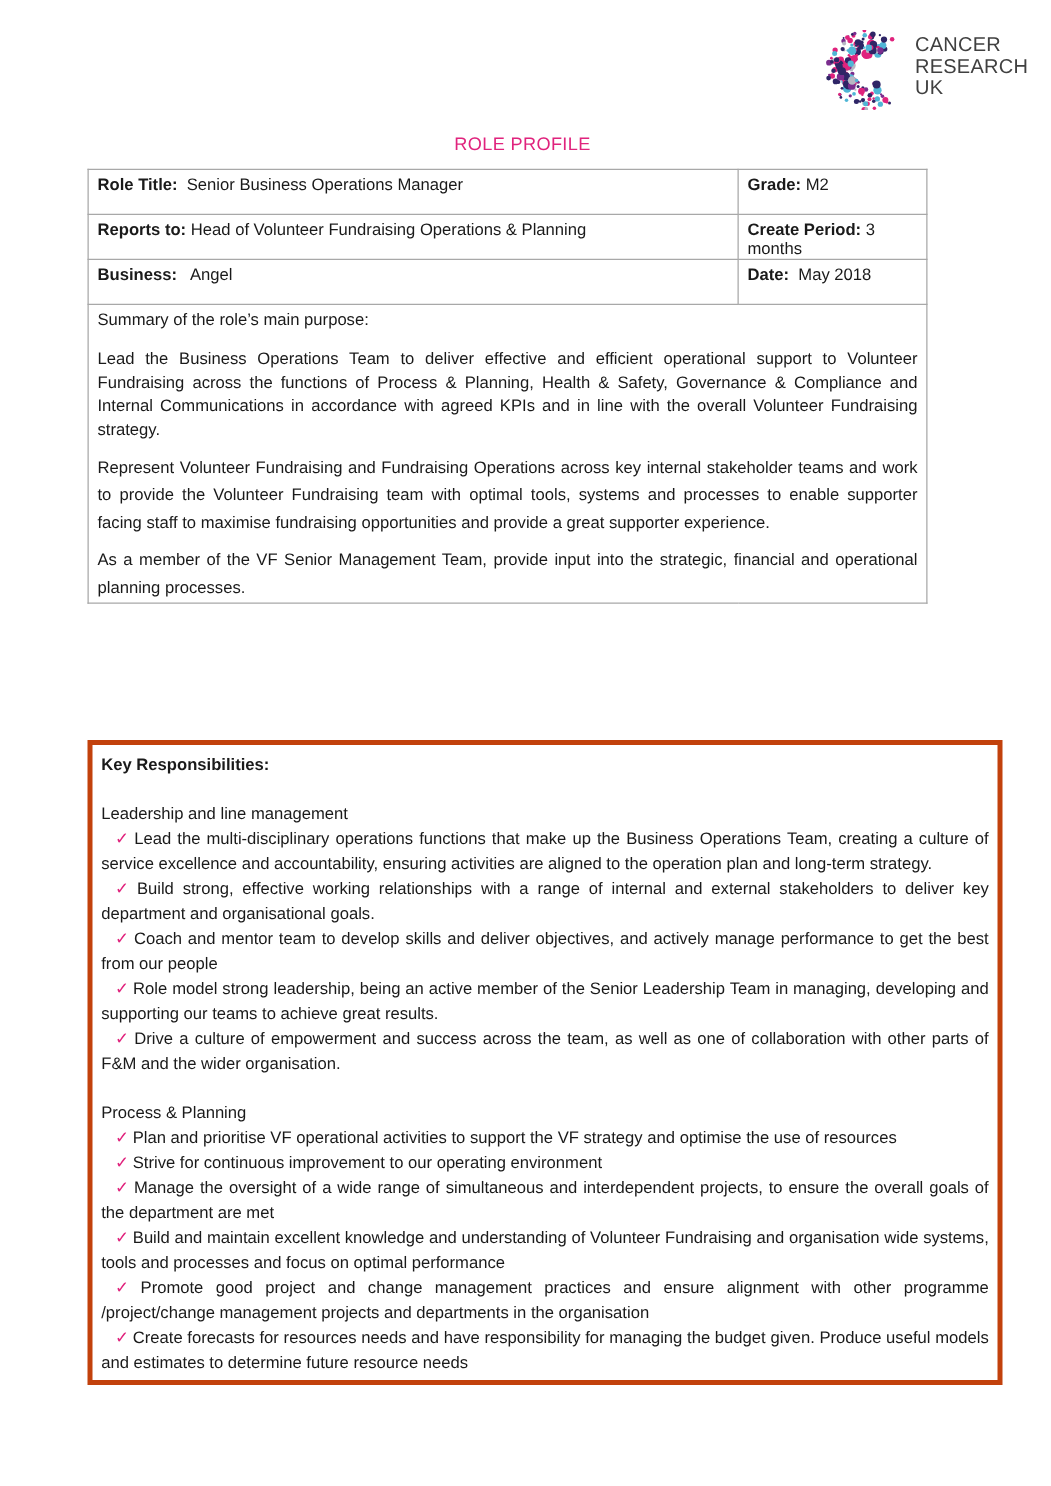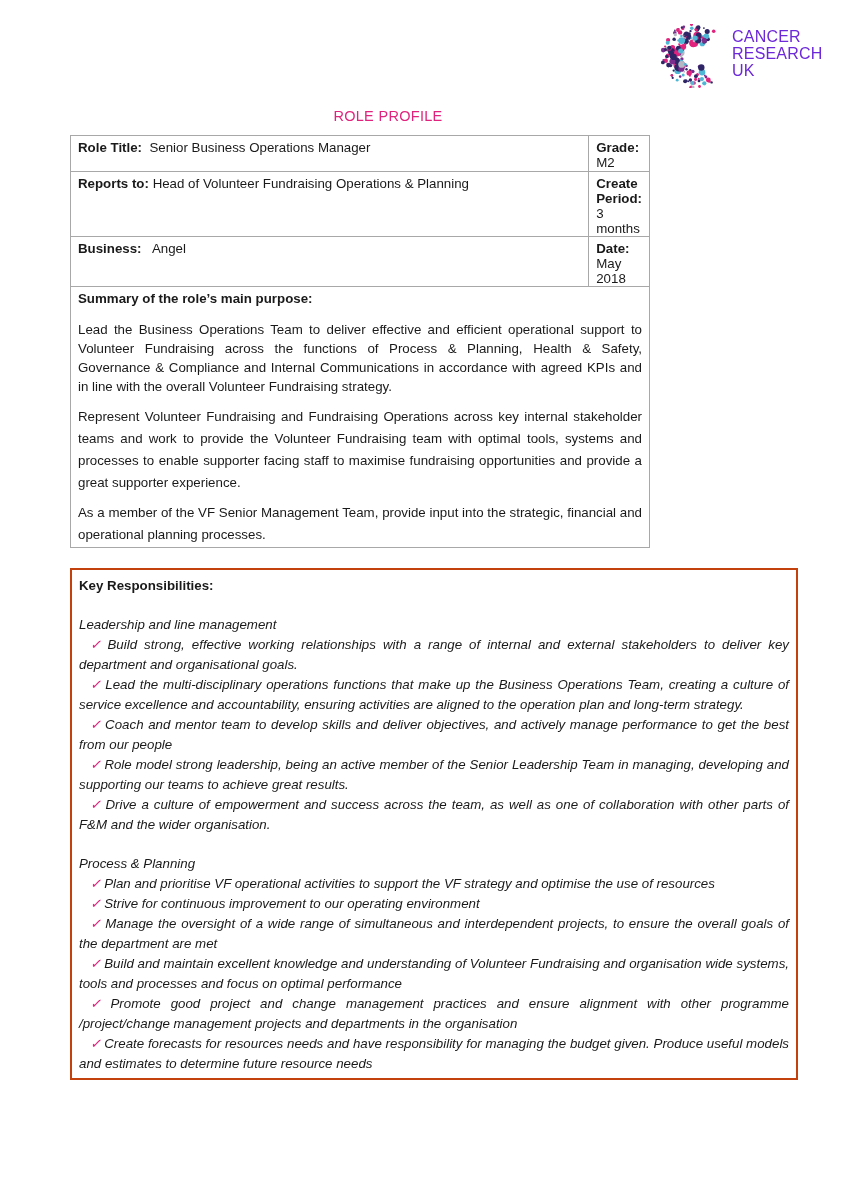--- a/index.html
+++ b/index.html
@@ -1,35 +1,35 @@
 <!DOCTYPE html>
 <html><head>
 <meta charset="utf-8">
 <style>
   html, body { margin:0; padding:0; background:#ffffff; }
   body { width:841px; height:1189px; position:relative; overflow:hidden;
          font-family:"Liberation Sans", sans-serif; color:#1a1a1a; }
   .logo { position:absolute; left:654px; top:24px; width:170px; height:64px; }
   .logo svg { position:absolute; left:0; top:0; }
-  .logo-text { position:absolute; left:78px; top:4px; color:#6d28d9; font-size:16px;
+  .logo-text { position:absolute; left:78px; top:4px; color:#404040; font-size:16px;
                line-height:17px; font-family:"Liberation Sans", sans-serif; letter-spacing:0.2px; }
   .doc-title { position:absolute; left:0; width:776px; top:108px; text-align:center;
-               color:#e0237d; font-size:14.5px; letter-spacing:0.3px; }
-  table.profile { position:absolute; left:70px; top:135px; width:580px;
+               color:#e0237d; font-size:14.5px; letter-spacing:0.3px;padding-left:30px; }
+  table.profile { position:absolute; left:70px; top:135px; width:672px;
                   border-collapse:collapse; font-size:13.3px; }
   table.profile td { border:1px solid #a8a8a8; vertical-align:top; padding:4px 7px 0 7px; }
   table.profile tr.h35 td { height:31px; }
   .lbl { font-weight:bold; }
   .summary p { margin:0 0 10px 0; text-align:justify; line-height:19px; }
   .summary p.loose { line-height:22px; }
-  .summary-head { font-weight:bold; margin:0 0 14px 0; }
-  .resp { position:absolute; left:70px; top:568px; width:710px; border:2px solid #c2410c;
+  .summary-head { font-weight:normal; margin:0 0 14px 0; }
+  .resp { position:absolute; left:70px; top:592px; width:710px; border:4px solid #c2410c;
           padding:6px 7px 4px 7px; font-size:13.3px; line-height:20px; }
   .resp .head { font-weight:bold; margin-bottom:19px; }
-  .resp .section { margin-bottom:0;font-style:italic; }
+  .resp .section { margin-bottom:0; }
   .resp .section + .section { margin-top:19px; }
   .resp ul { list-style:none; margin:0; padding:0; }
   .resp li { text-align:justify; padding-left:0; }
   .resp li .tick { color:#e0237d; margin-left:11px; margin-right:3px; }
 </style>
 </head>
 <body>
 
 <div class="logo">
   <svg width="74" height="64" viewBox="0 0 74 64">
@@ -257,22 +257,22 @@
   </tr>
 </tbody>
   </table>
 
 <div class="resp">
   <div class="head">Key Responsibilities:</div>
 
   <div class="section">
     <div>Leadership and line management</div>
     <ul>
+      <li><span class="tick">✓</span><span>Lead the multi-disciplinary operations functions that make up the Business Operations Team, creating a culture of service excellence and accountability, ensuring activities are aligned to the operation plan and long-term strategy.</span></li>
       <li><span class="tick">✓</span><span>Build strong, effective working relationships with a range of internal and external stakeholders to deliver key department and organisational goals.</span></li>
-      <li><span class="tick">✓</span><span>Lead the multi-disciplinary operations functions that make up the Business Operations Team, creating a culture of service excellence and accountability, ensuring activities are aligned to the operation plan and long-term strategy.</span></li>
       <li><span class="tick">✓</span><span>Coach and mentor team to  develop skills and deliver objectives, and actively manage performance to get the best from our people</span></li>
       <li><span class="tick">✓</span><span>Role model strong leadership, being an active member of the Senior Leadership Team in managing, developing and supporting our teams to achieve great results.</span></li>
       <li><span class="tick">✓</span><span>Drive a culture of empowerment and success across the team, as well as  one of collaboration with other parts of F&amp;M and the wider organisation.</span></li>
     </ul>
   </div>
 
   <div class="section">
     <div>Process &amp; Planning</div>
     <ul>
       <li><span class="tick">✓</span><span>Plan and prioritise VF operational activities to support the VF strategy and optimise the use of resources</span></li>

